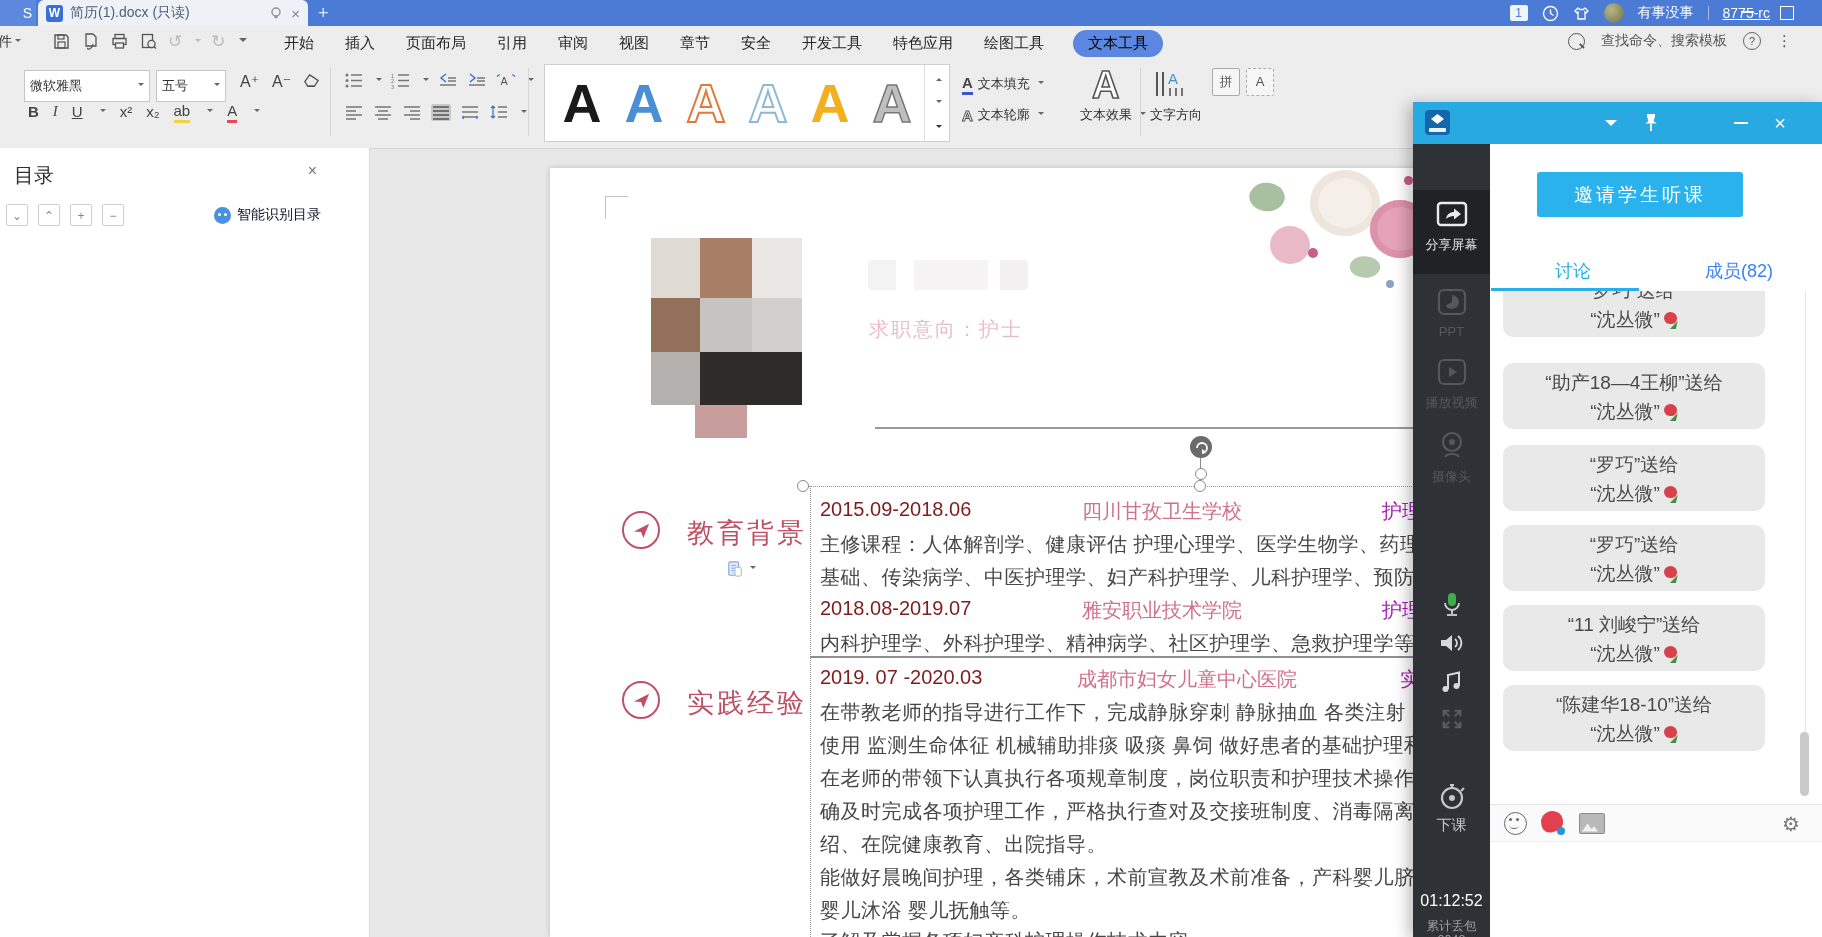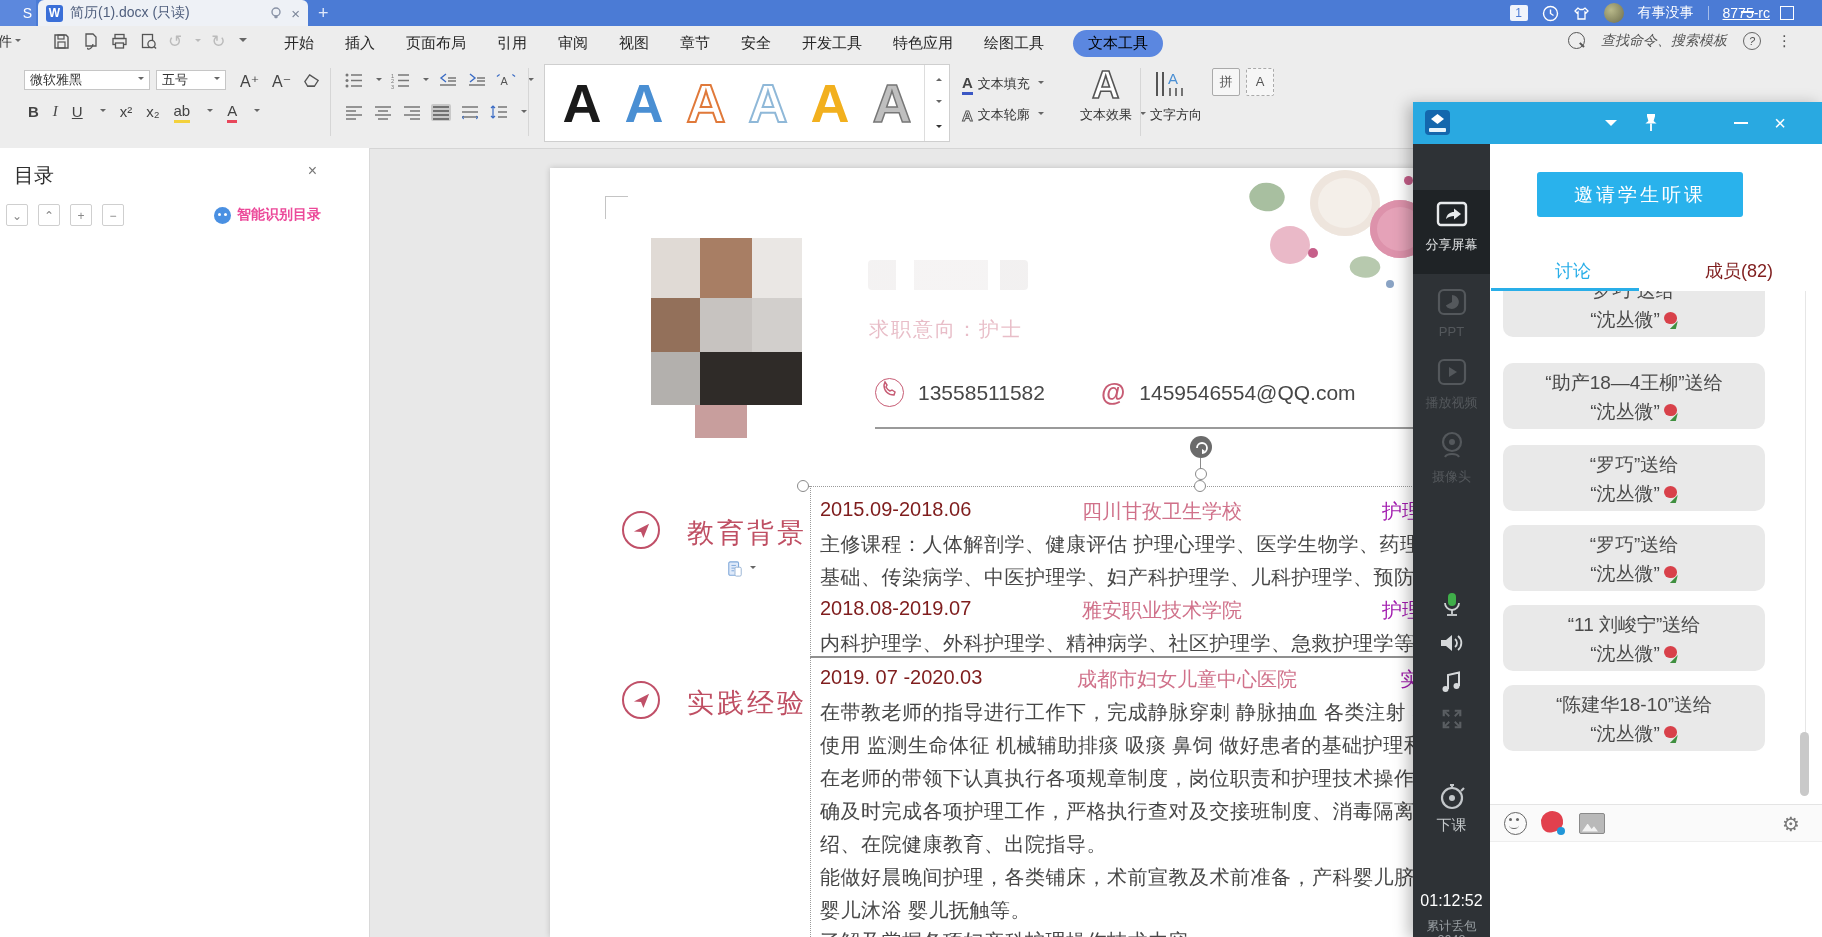--- a/index.html
+++ b/index.html
@@ -35,29 +35,29 @@
   #menubar{position:absolute;left:0;top:26px;width:1822px;height:34px;background:#ededed;}
   #file-btn{position:absolute;left:-16px;top:7px;font-size:14px;color:#333;}
   .caret{display:inline-block;width:0;height:0;border:4px solid transparent;border-top-color:#666;vertical-align:middle;margin-left:3px;}
   .caret.sm{border-width:3px;}
   #qat{position:absolute;left:52px;top:6px;display:flex;align-items:center;gap:10px;}
   #qat svg{width:19px;height:19px;}
   .undo{font-size:17px;color:#bbb;line-height:19px;}
   #ribbon-tabs{position:absolute;left:282px;top:4px;display:flex;align-items:center;gap:27px;font-size:15px;color:#262626;}
   #ribbon-tabs .rtab{padding:3px 2px;white-space:nowrap;}
   #tab-active{background:#5b87e0;color:#000000;border-radius:14px;padding:4px 15px;font-size:15px;white-space:nowrap;}
-  #menu-right{position:absolute;right:30px;top:6px;display:flex;align-items:flex-start;gap:16px;color:#555;font-size:14px;font-style:italic;}
+  #menu-right{position:absolute;right:30px;top:6px;display:flex;align-items:flex-end;gap:16px;color:#555;font-size:14px;}
   .q-ic{width:15px;height:15px;border:1.7px solid #555;border-radius:50%;position:relative;}
   .q-ic::after{content:"";position:absolute;left:10px;top:11px;width:6px;height:1.7px;background:#555;transform:rotate(45deg);}
   .help-ic{width:16px;height:16px;border:1.5px solid #666;border-radius:50%;font-size:11px;line-height:16px;text-align:center;}
   .more-ic{font-size:15px;letter-spacing:0;}
 
   
   #toolbar{position:absolute;left:0;top:60px;width:1822px;height:88px;background:#ededed;border-bottom:1px solid #d5d5d5;}
-  .combo{background:#fff;border:1px solid #c6c6c6;height:20px;display:flex;align-items:center;
+  .combo{background:#fff;border:1px solid #c6c6c6;height:32px;display:flex;align-items:center;
          font-size:13px;color:#333;padding:0 5px;box-sizing:border-box;justify-content:space-between;}
   #font-name{left:24px;top:10px;width:126px;}
   #font-size{left:156px;top:10px;width:70px;}
   .tool-txt{font-size:16px;color:#444;}
   #fmt-row2{position:absolute;left:28px;top:42px;display:flex;align-items:center;gap:14px;font-size:15px;color:#444;}
   #fmt-row2 .b{font-weight:bold;} #fmt-row2 .i{font-style:italic;font-family:"Liberation Serif",serif;} 
   #fmt-row2 .u{text-decoration:underline;}
   .clrA{position:relative;padding-bottom:2px;}
   .clrA::after{content:"";position:absolute;left:0;right:0;bottom:-2px;height:3px;background:#e8475b;}
   .clrH::after{background:#f3d13c;}
@@ -85,21 +85,21 @@
   #dir-ic{position:absolute;left:1153px;top:8px;width:34px;height:32px;}
   .mini-box{position:absolute;top:8px;width:26px;height:26px;border:1px solid #aaa;border-radius:2px;background:#f6f6f6;
             font-size:13px;color:#555;text-align:center;line-height:26px;}
 
   
   #toc{position:absolute;left:0;top:148px;width:370px;height:789px;background:#fff;border-right:1px solid #d9d9d9;box-sizing:border-box;}
   #toc-title{position:absolute;left:14px;top:14px;font-size:20px;color:#2f2f2f;}
   #toc-close{position:absolute;right:52px;top:14px;font-size:16px;color:#777;}
   .toc-btn{position:absolute;top:56px;width:22px;height:22px;border:1px solid #cfcfcf;border-radius:2px;background:#fff;
            color:#888;font-size:12px;text-align:center;line-height:22px;box-sizing:border-box;}
-  #smart-toc{position:absolute;left:214px;top:58px;display:flex;align-items:center;gap:6px;font-size:14px;color:#ec4899;font-weight:bold;}
+  #smart-toc{position:absolute;left:214px;top:58px;display:flex;align-items:center;gap:6px;font-size:14px;color:#0f172a;}
   .robot{width:17px;height:17px;border-radius:50%;background:#4a90e2;position:relative;}
   .robot::after{content:"";position:absolute;left:4px;top:6px;width:3px;height:3px;border-radius:50%;background:#fff;box-shadow:6px 0 0 #fff;}
 
   
   #page{position:absolute;left:550px;top:168px;width:980px;height:769px;background:#fff;
         box-shadow:0 0 6px rgba(0,0,0,.18);overflow:hidden;}
   #corner{position:absolute;left:55px;top:28px;width:22px;height:22px;border-left:1px solid #c4c4c4;border-top:1px solid #c4c4c4;}
   .blk{position:absolute;}
   #name-blur{position:absolute;left:318px;top:92px;width:160px;height:30px;
              background:linear-gradient(90deg,#f1efef 0 28px,transparent 28px 46px,#f3f1f1 46px 120px,transparent 120px 132px,#efeded 132px);
@@ -155,21 +155,21 @@
   .sd-ic{margin:0 auto;}
   #p-clock{position:absolute;left:0;top:748px;width:77px;text-align:center;color:#fff;font-size:16px;}
   .p-stat{position:absolute;left:0;width:77px;text-align:center;color:#9aa0a4;font-size:12.5px;}
   
   #p-main{position:absolute;left:77px;top:42px;width:332px;height:793px;background:#fff;}
   #invite{position:absolute;left:47px;top:28px;width:206px;height:45px;background:#29b2ec;border:none;border-radius:3px;
           color:#fff;font-size:19px;letter-spacing:3px;}
   #p-tabs{position:absolute;left:0;top:108px;width:100%;height:38px;display:flex;}
   #p-tabs .pt{flex:1;text-align:center;font-size:18px;line-height:38px;}
   #tab-disc{color:#29aee8;}
-  #tab-mem{color:#7f1d1d;}
+  #tab-mem{color:#3b82f6;}
   #tab-underline{position:absolute;left:1px;top:144px;width:148px;height:3px;background:#29aee8;}
   #chat{position:absolute;left:0;top:147px;width:100%;height:475px;overflow:hidden;background:#fff;}
   .bub{position:absolute;left:13px;width:262px;height:66px;background:#e9e9e9;border-radius:10px;
        text-align:center;color:#4a4a4a;font-size:19px;}
   .bub .l1{margin-top:7px;}
   .bub .l2{margin-top:3px;}
   .rose{display:inline-block;width:15px;height:17px;position:relative;margin-left:3px;vertical-align:-3px;}
   .rose::before{content:"";position:absolute;left:1px;top:0;width:13px;height:12px;border-radius:50% 50% 46% 6px;background:#d8414a;}
   .rose::after{content:"";position:absolute;left:7px;top:9px;width:8px;height:8px;background:#3f8f3f;
                clip-path:polygon(0 100%,100% 0,75% 100%);}
@@ -476,36 +476,20 @@
     <div class="fb" style="left:250px;top:30px;width:38px;height:26px;background:#9cb694;border-radius:60% 40% 60% 40%;transform:rotate(-25deg)"></div>
     <div class="fb" style="left:160px;top:96px;width:30px;height:22px;background:#b7c9ae;border-radius:60% 40% 60% 40%;transform:rotate(15deg)"></div>
     <div class="fb" style="left:118px;top:88px;width:10px;height:10px;background:#c65f8a;"></div>
     <div class="fb" style="left:214px;top:16px;width:9px;height:9px;background:#c65f8a;"></div>
     <div class="fb" style="left:196px;top:120px;width:8px;height:8px;background:#8aa3c4;"></div>
   </div>
 
   <div id="name-blur"></div>
   <div id="intent">求职意向：护士</div>
 
-  <div id="contact">
-    <span class="ph-ic">
-      <svg viewBox="0 0 24 24" width="24" height="24">
-          <path d="M8 6 c0 6 4 10 10 10 l1-3 -3-2 -2 1 c-2-1-3-2-4-4 l1-2 -2-3z" fill="none" stroke="#c75c74" stroke-width="1.5"></path>
-        </svg>
-    </span>
-    <span class="num">13558511582</span>
-    <span class="at-ic">@</span>
-    <span class="num">1459546554@QQ.com</span>
-    <span class="man-ic">
-      <svg viewBox="0 0 26 26" width="26" height="26">
-          <circle cx="13" cy="9" r="4.5" fill="none" stroke="#c75c74" stroke-width="1.6"></circle>
-          <path d="M4 23 c1-6 17-6 18 0" fill="none" stroke="#c75c74" stroke-width="1.6"></path>
-        </svg>
-    </span>
-  </div>
   <div id="topline"></div>
 
   <div id="rot">
     <svg viewBox="0 0 22 22">
         <path d="M7 12 a5 5 0 1 1 5 5" fill="none" stroke="#fff" stroke-width="1.8"></path>
         <path d="M12 17 l3-2 -3-2z" fill="#fff"></path>
       </svg>
   </div>
   <div id="rot-stem"></div>
   <div class="handle" style="left:645px;top:300px"></div>

